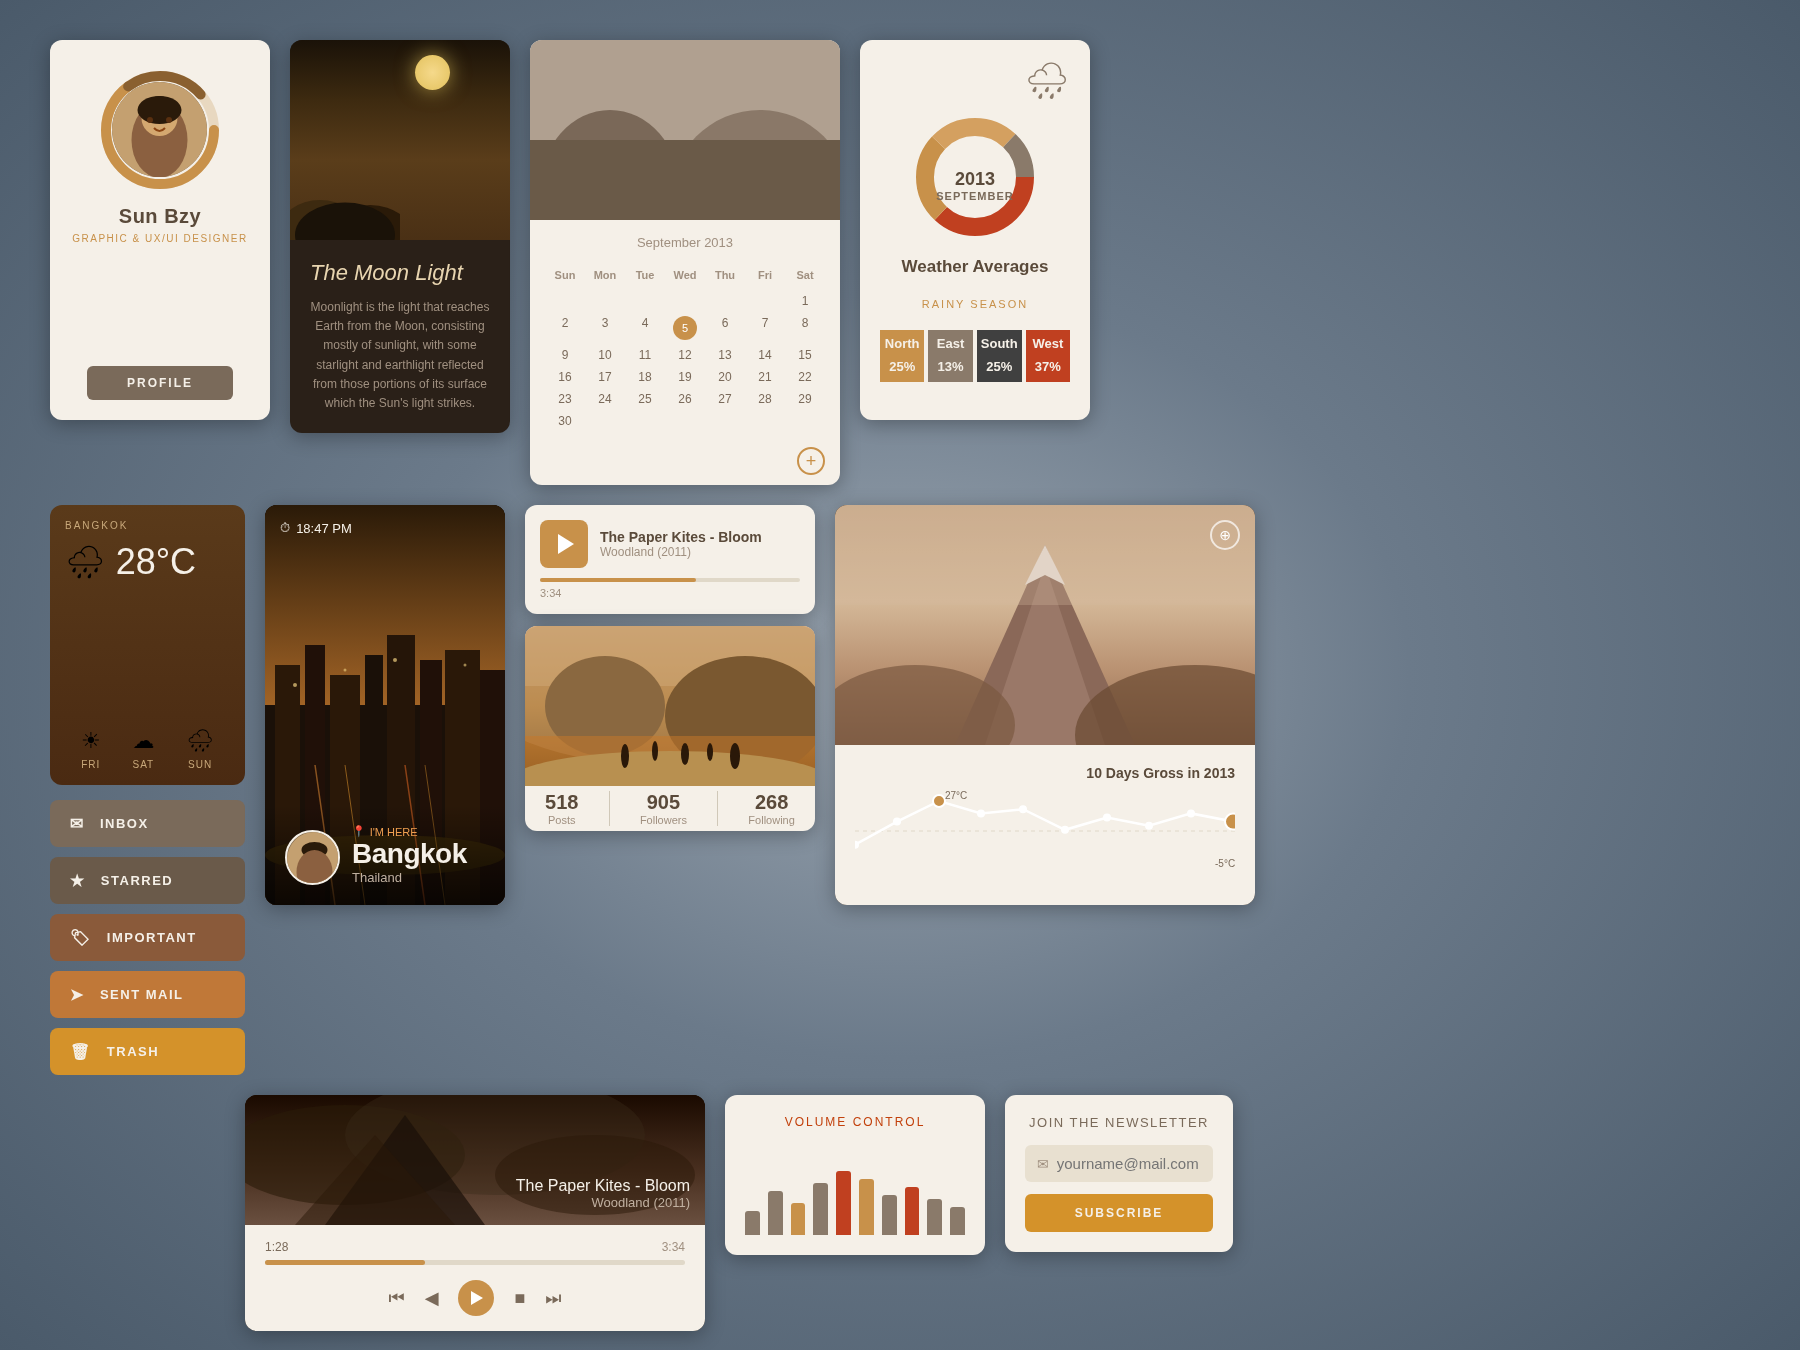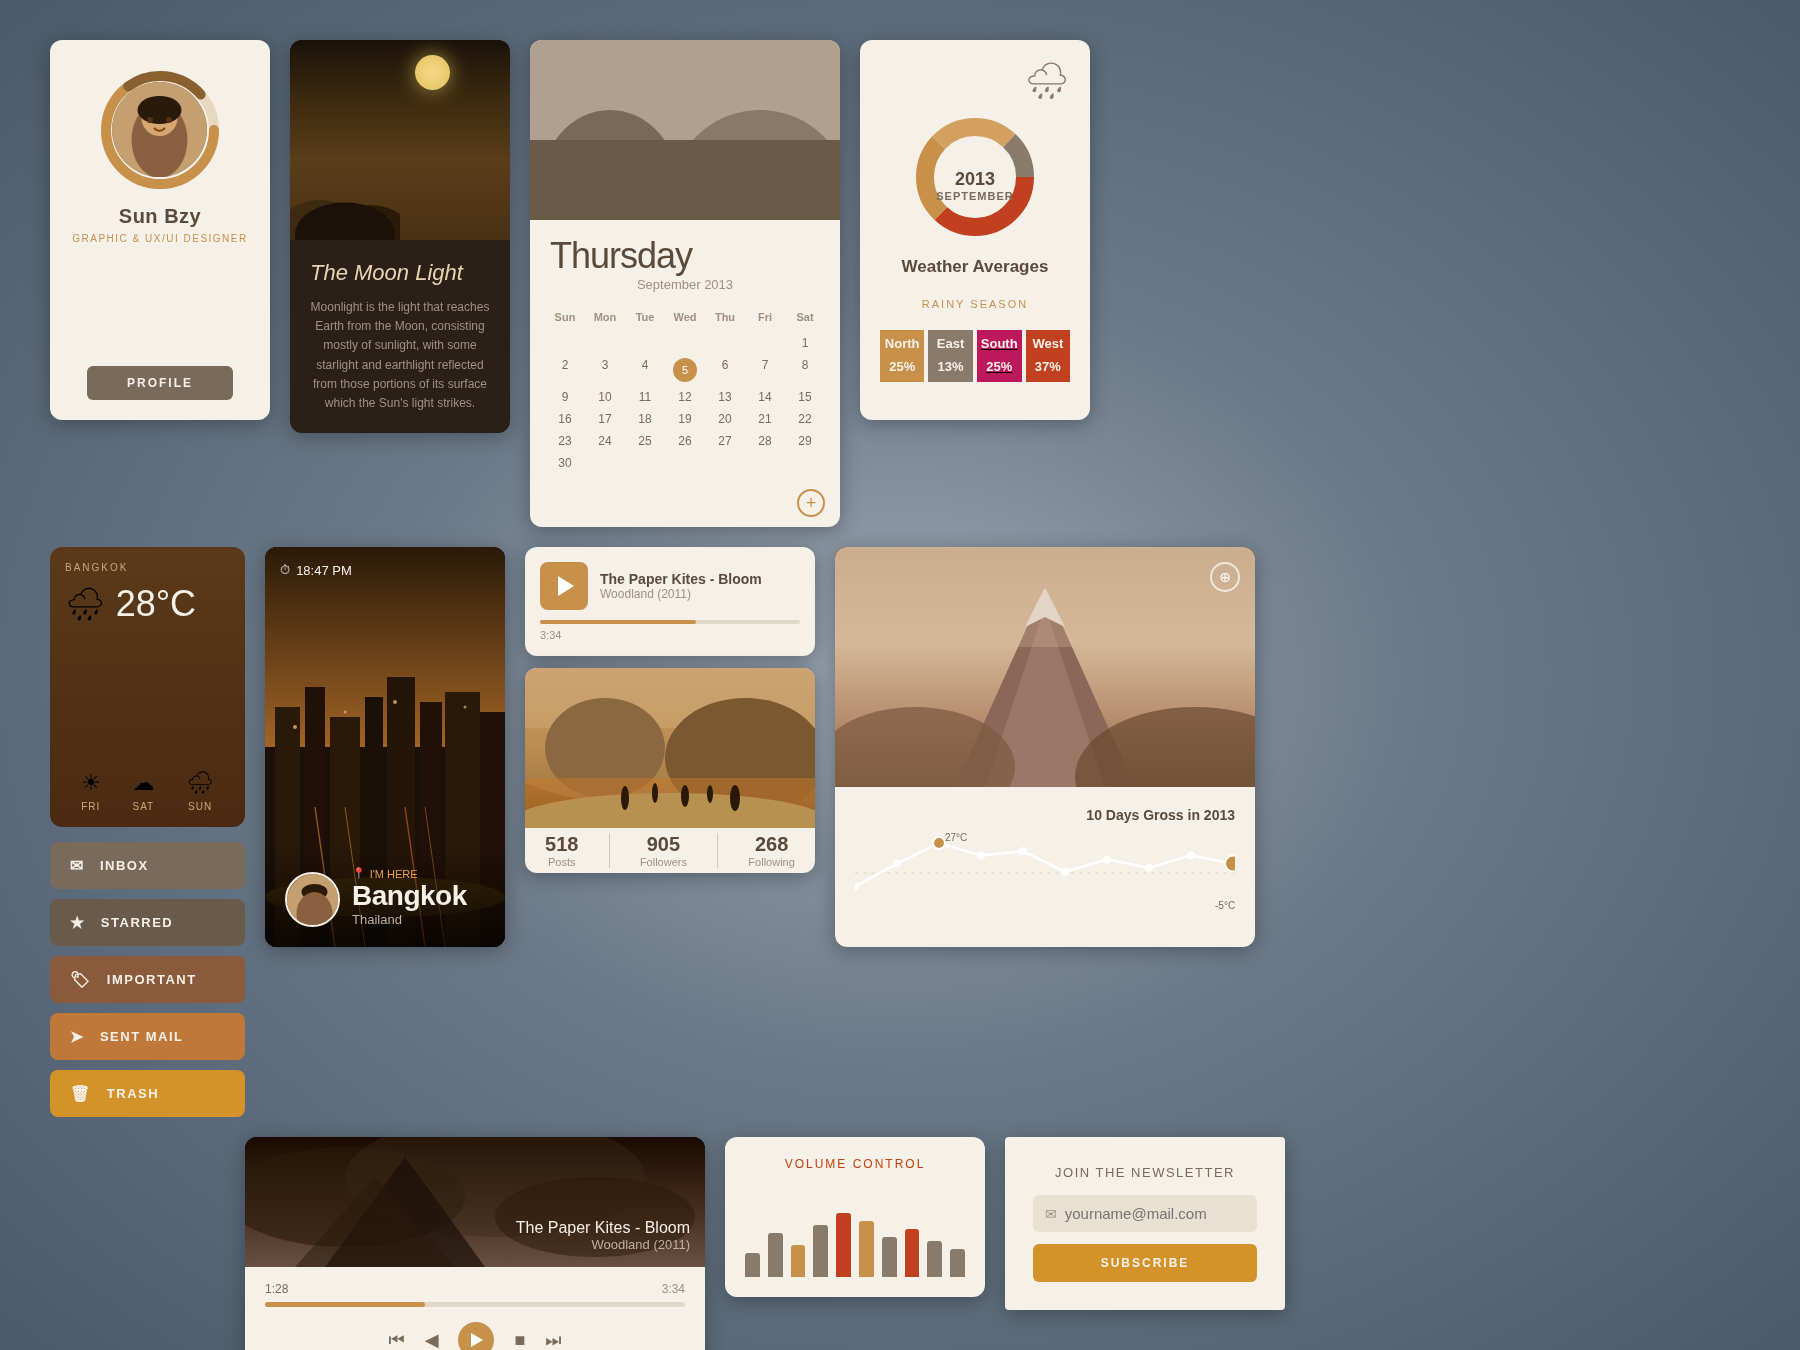--- a/index.html
+++ b/index.html
@@ -306,21 +306,21 @@
     .w-bar-pct {
       font-size: 13px;
       color: #f5f0e8;
       font-weight: 700;
       padding: 4px 4px 8px;
       width: 100%;
       text-align: center;
     }
     .w-north { background: #c8914a; }
     .w-east { background: #8a7a6a; }
-    .w-south { background: #be185d; text-decoration: underline; }
+    .w-south { background: #404040; }
     .w-west { background: #c04020; }
 
     
 
     
     .weather-widget {
       width: 195px;
       min-height: 280px;
       background: linear-gradient(180deg, #5a3a1a 0%, #4a2a12 100%);
       display: flex;
@@ -711,24 +711,24 @@
       gap: 8px;
       height: 80px;
     }
     .vol-bar-item {
       flex: 1;
       border-radius: 3px 3px 0 0;
     }
 
     
     .newsletter-card {
-      width: 280px;
+      width: 228px;
       background: #f5f0e8;
-      border-radius: 4px;
-      padding: 28px;
+      border-radius: 11px;
+      padding: 20px;
       box-shadow: 0 4px 20px rgba(0,0,0,0.3);
     }
     .nl-title {
       font-size: 13px;
       color: #7a6a5a;
       letter-spacing: 1.5px;
       text-transform: uppercase;
       text-align: center;
       margin-bottom: 15px;
     }
@@ -822,21 +822,20 @@
       <div class="calendar-image">
         <svg viewBox="0 0 310 180" width="310" height="180">
           <rect width="310" height="180" fill="#b0a090"></rect>
           <ellipse cx="155" cy="200" rx="200" ry="100" fill="#9a8878"></ellipse>
           <ellipse cx="80" cy="150" rx="70" ry="80" fill="#7a6858"></ellipse>
           <ellipse cx="230" cy="160" rx="90" ry="90" fill="#8a7868"></ellipse>
           <rect x="0" y="100" width="310" height="80" fill="#6a5a48"></rect>
         </svg>
       </div>
       <div class="calendar-header">
-        <div class="cal-day-title">Thursday</div>
         <div class="cal-month-year">September 2013</div>
       </div>
       <div class="cal-grid">
         <div class="cal-dow-row">
           <div class="cal-dow">Sun</div>
           <div class="cal-dow">Mon</div>
           <div class="cal-dow">Tue</div>
           <div class="cal-dow">Wed</div>
           <div class="cal-dow">Thu</div>
           <div class="cal-dow">Fri</div>

